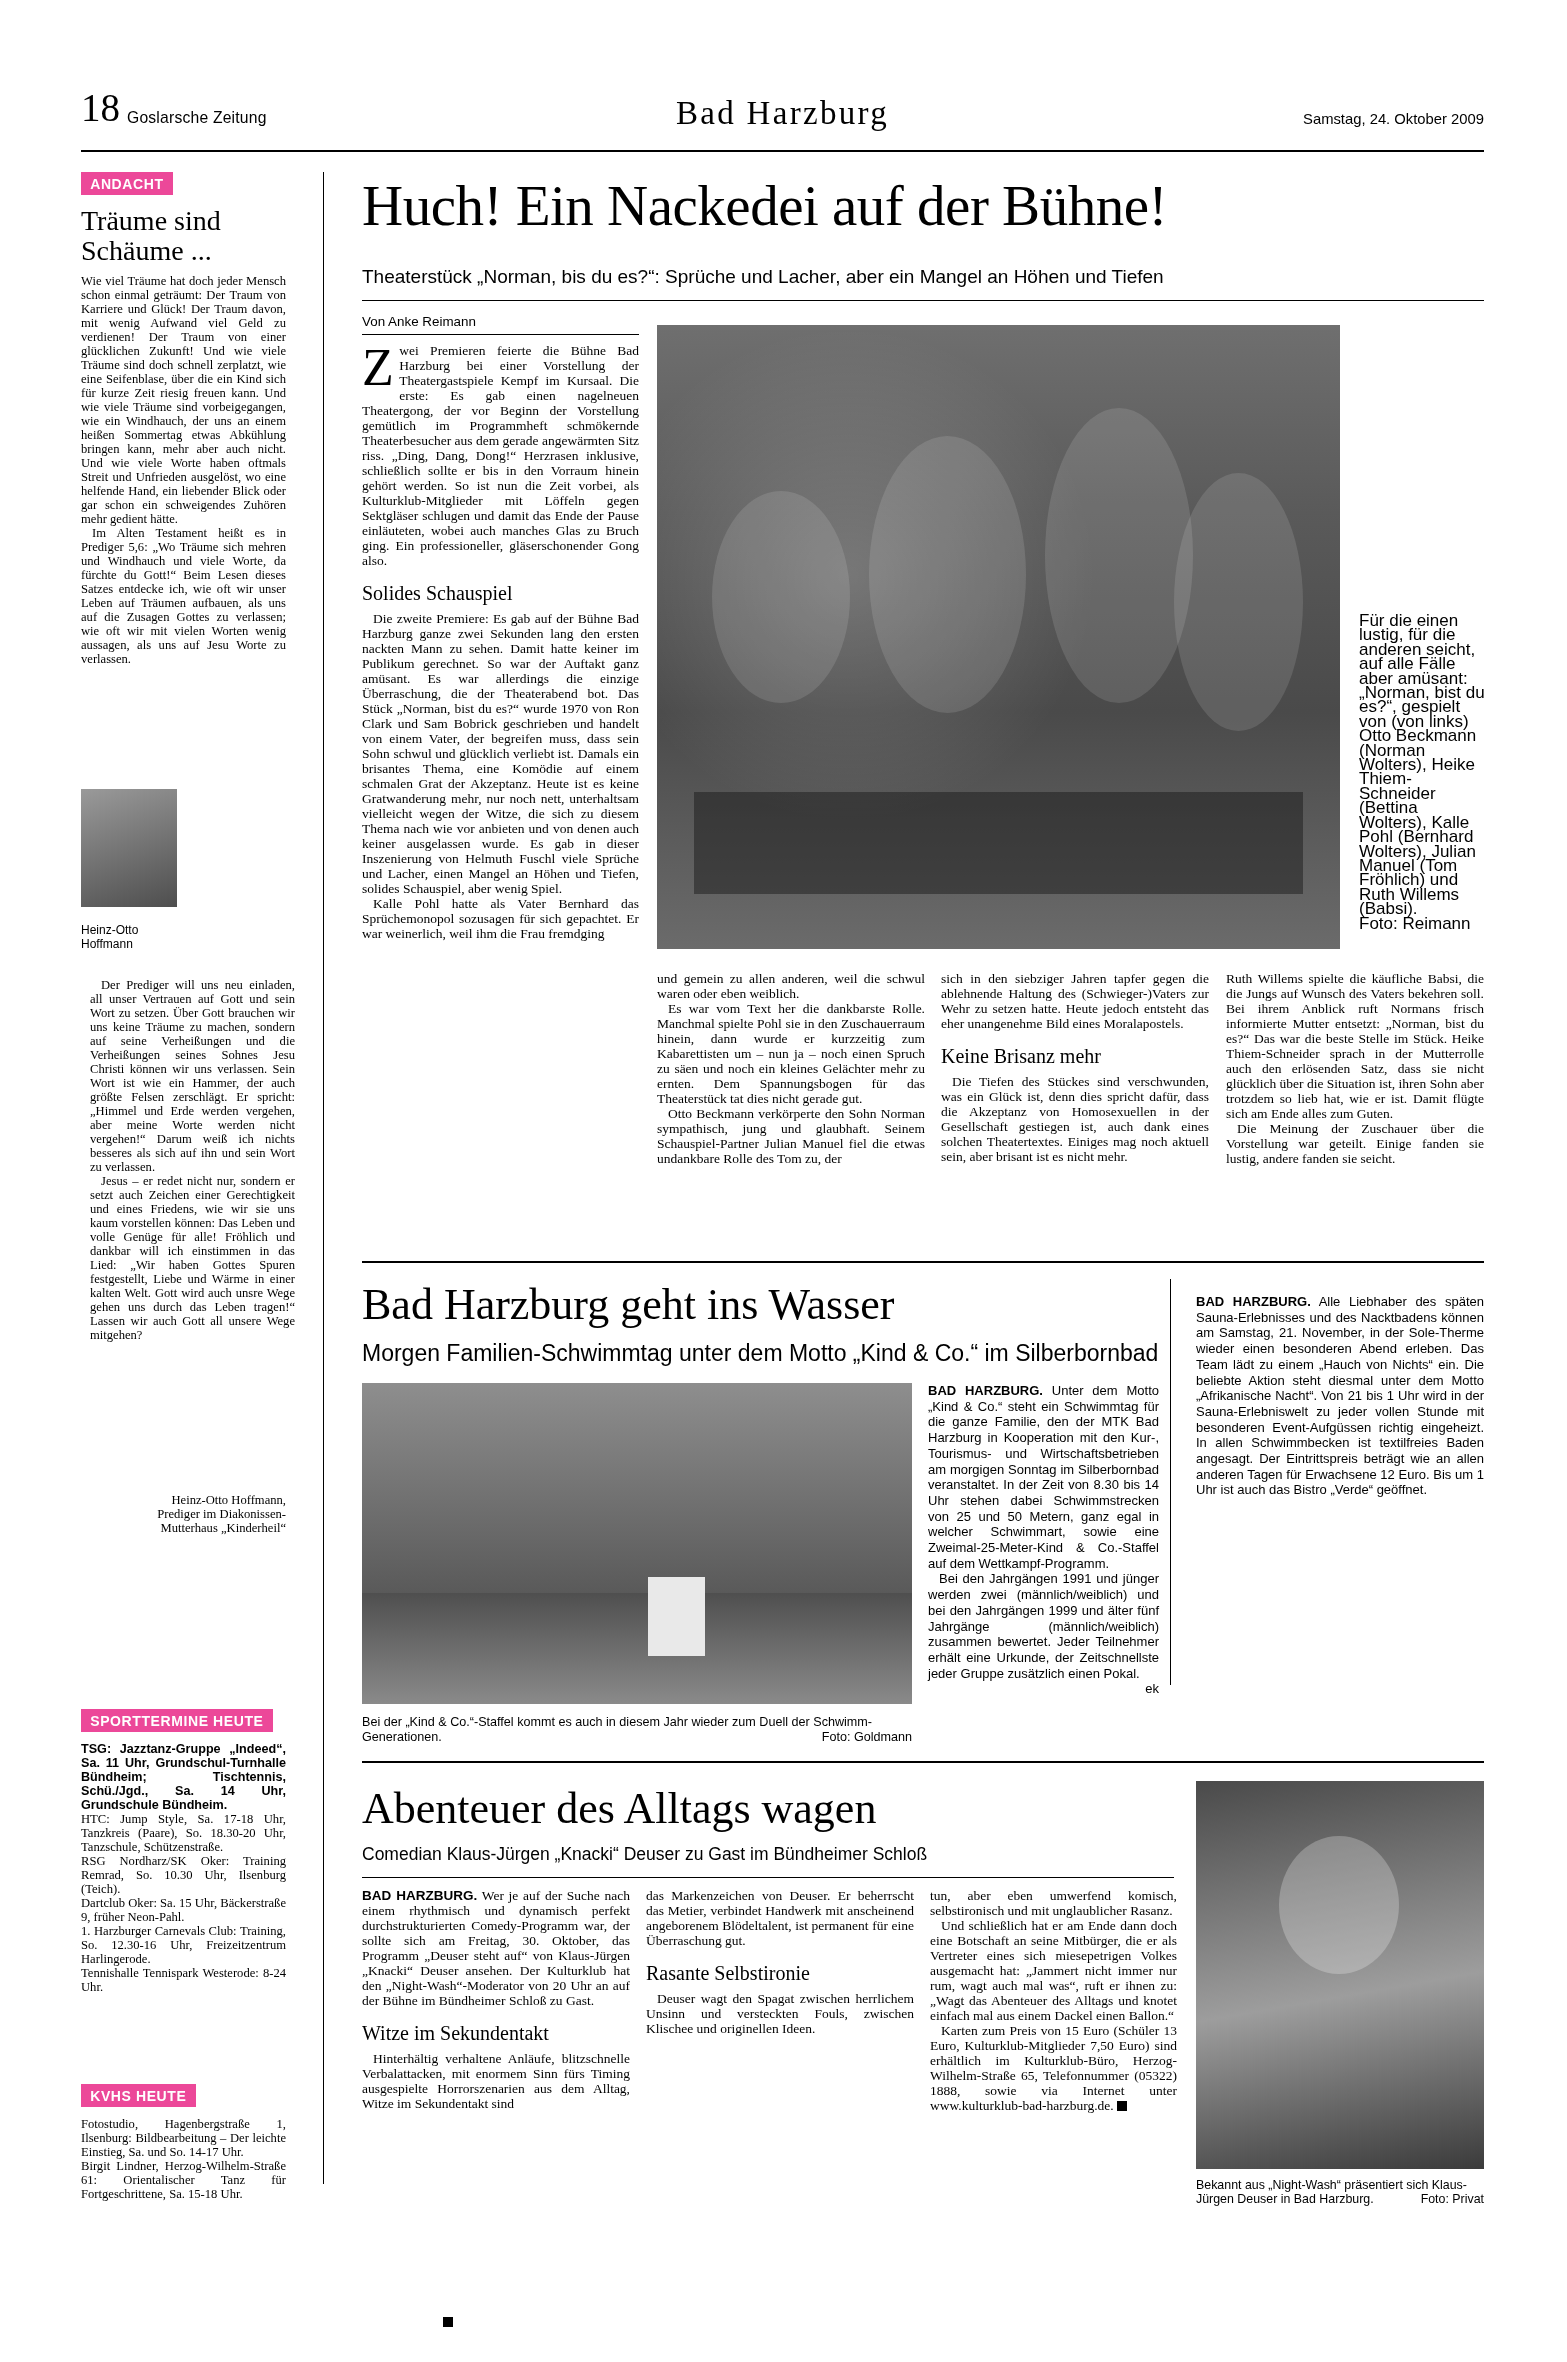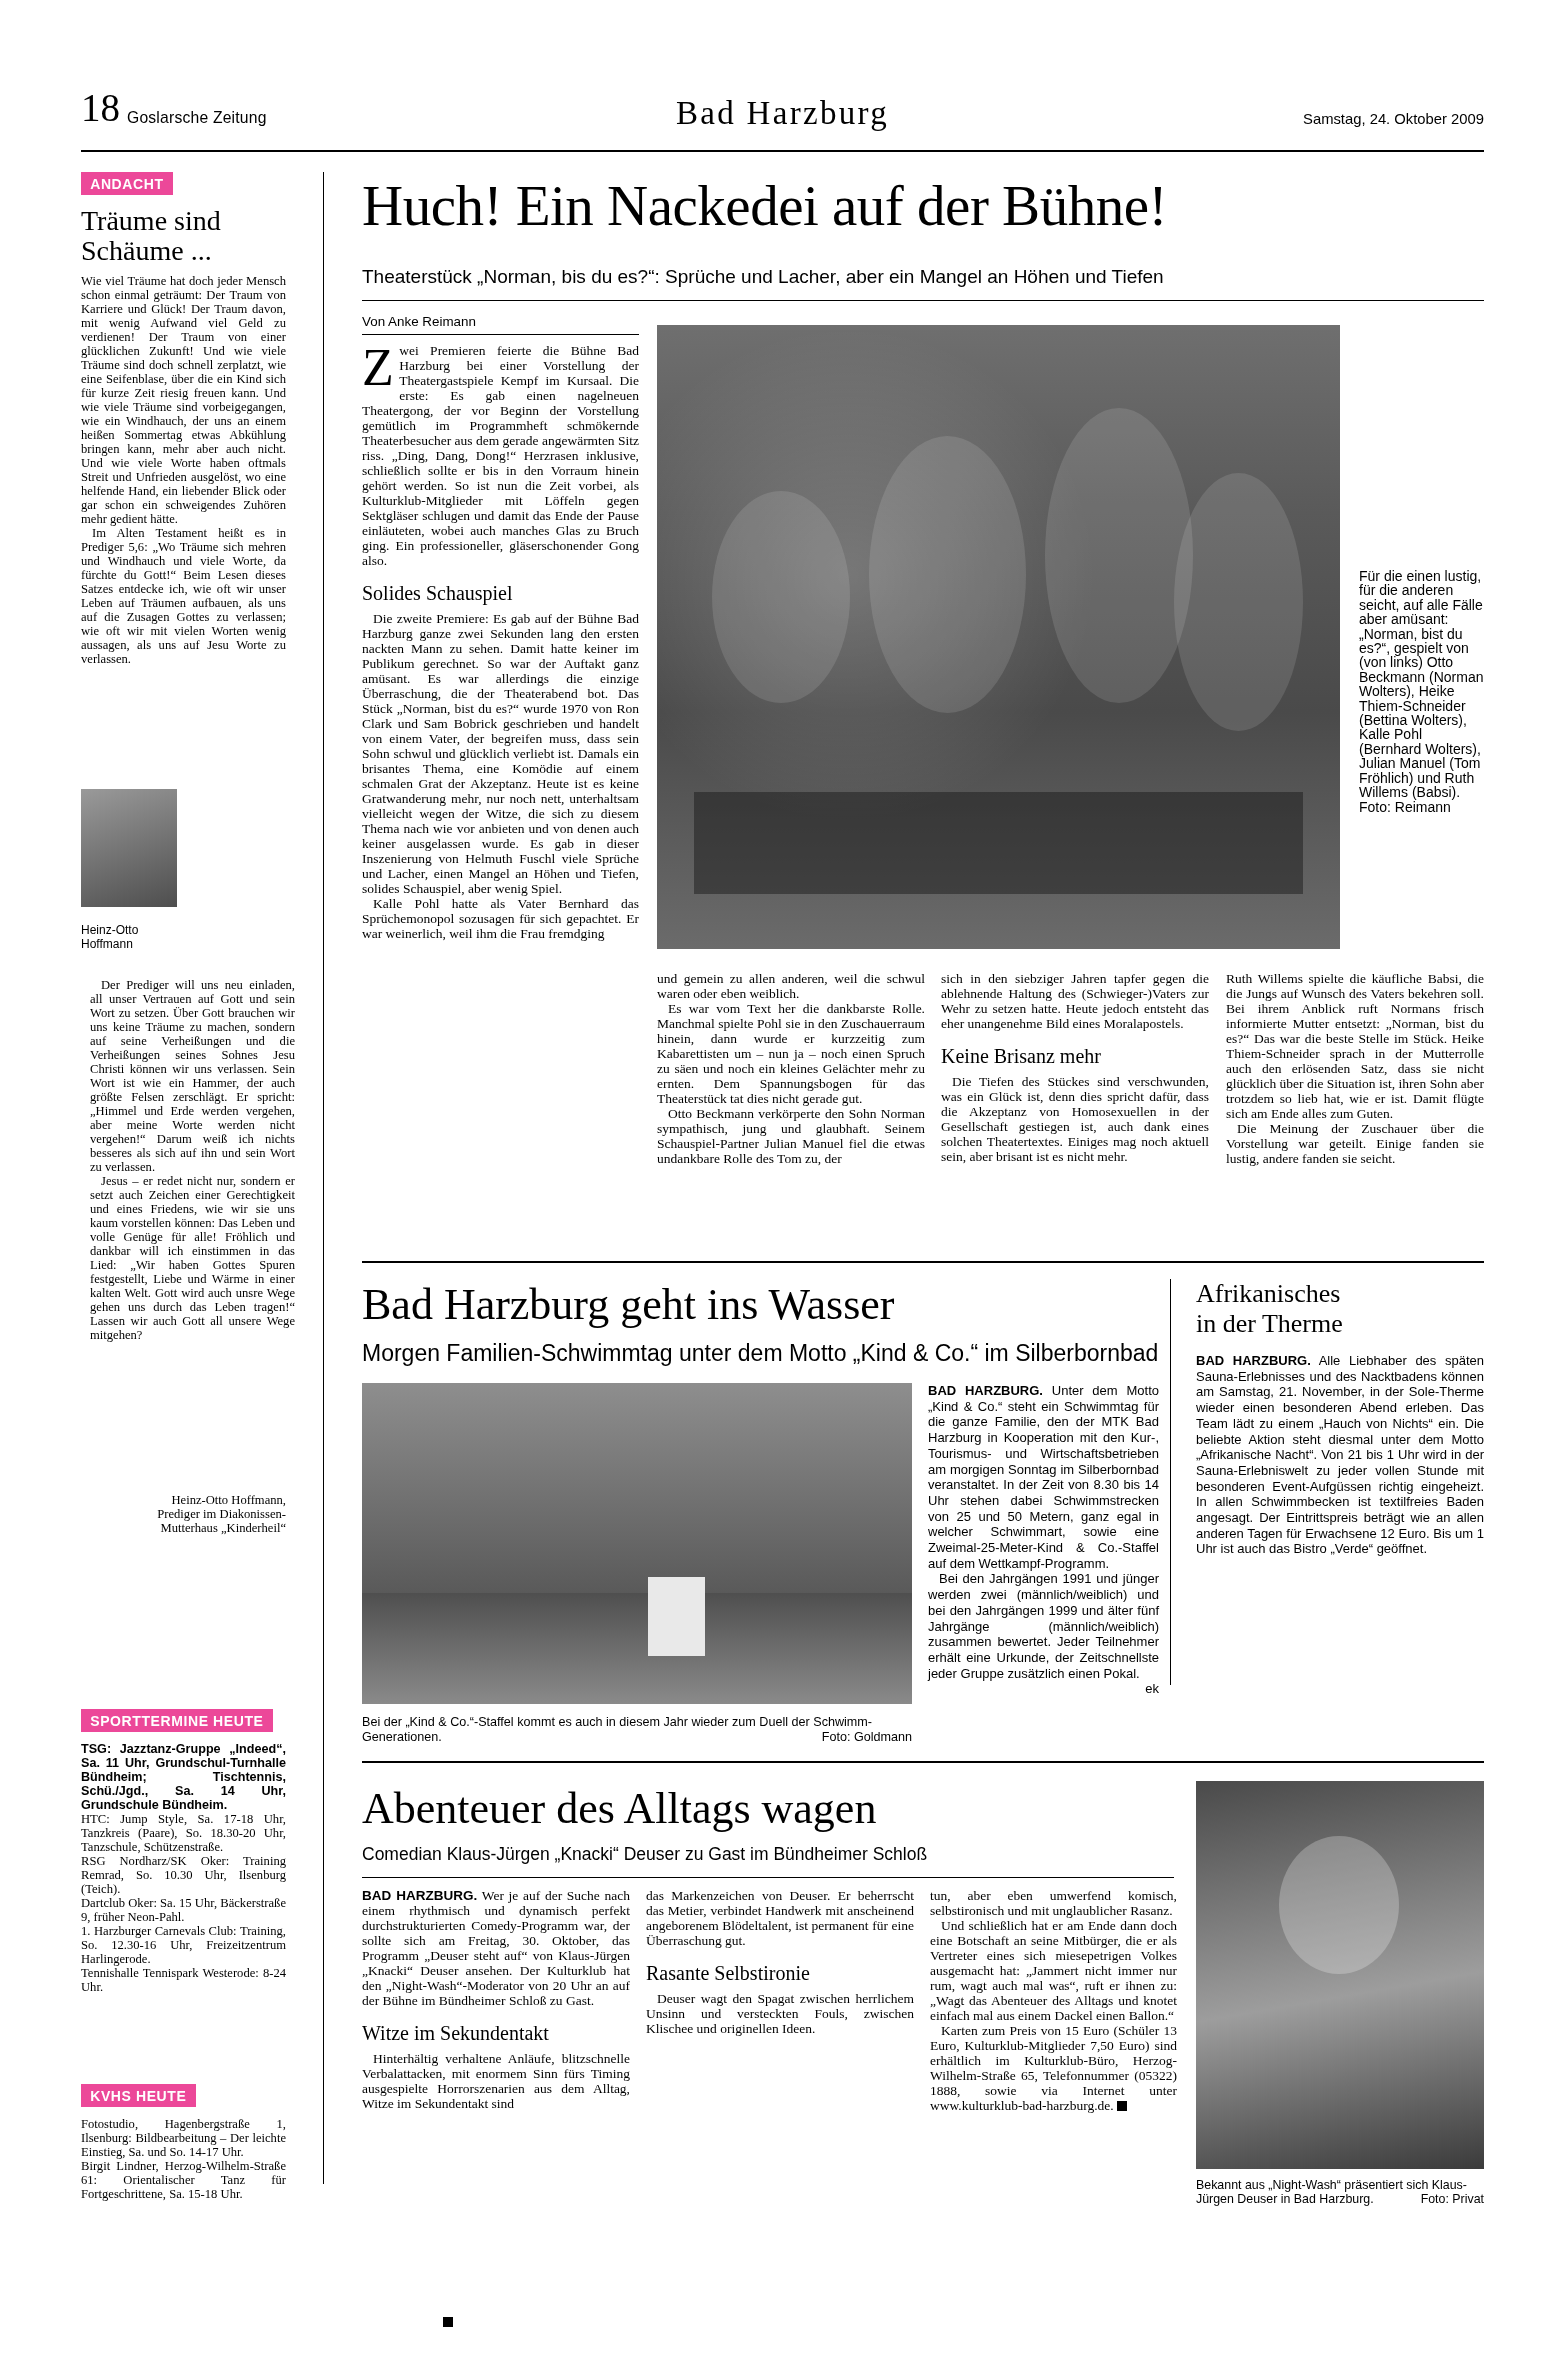--- a/index.html
+++ b/index.html
@@ -42,21 +42,21 @@
 
   
   .dropcap{float:left;font-family:"Liberation Serif",serif;font-size:52px;line-height:42px;padding:3.7px 5.5px 0 0;}
 
   .photo-main{position:absolute;left:657px;top:325px;width:683px;height:624px;
     background:
       radial-gradient(circle at 28% 40%, rgba(255,255,255,.20), rgba(0,0,0,0) 40%),
       linear-gradient(180deg,#6f6f6f 0%, #5a5a5a 30%, #4a4a4a 62%, #6b6b6b 100%);
   }
   .photo-main .blob{position:absolute;border-radius:50%;background:rgba(255,255,255,.12);}
-  .sidecap{position:absolute;left:1359px;top:569px;width:126px;font-family:"Liberation Sans",sans-serif;font-size:14px;line-height:14.4px;}
+  .sidecap{position:absolute;left:1359px;top:614px;width:126px;font-family:"Liberation Sans",sans-serif;font-size:17px;line-height:14.4px;}
 
   
   .head2{position:absolute;left:362px;top:1281px;width:794px;font-family:"Liberation Serif",serif;font-size:44px;line-height:48px;}
   .sub2{position:absolute;left:362px;top:1340px;width:812px;font-family:"Liberation Sans",sans-serif;font-size:23px;}
   .photo-pool{position:absolute;left:362px;top:1383px;width:550px;height:321px;
     background:linear-gradient(180deg,#8e8e8e 0%,#6e6e6e 40%,#565656 70%,#767676 100%);}
   .pool-cap{position:absolute;left:362px;top:1715px;width:550px;font-family:"Liberation Sans",sans-serif;font-size:12.6px;line-height:14.8px;}
 
   
   .head3{position:absolute;left:362px;top:1785px;width:831px;font-family:"Liberation Serif",serif;font-size:44px;line-height:48px;}
@@ -181,22 +181,20 @@
     <span style="float:right">Foto: Goldmann</span>
   </div>
 
   <div class="sans-body" style="position:absolute;left:928px;top:1383px;width:231px;">
     <p class="noind"><b class="lead">BAD HARZBURG.</b><span> Unter dem Motto „Kind &amp; Co.“ steht ein Schwimmtag für die ganze Familie, den der MTK Bad Harzburg in Kooperation mit den Kur-, Tourismus- und Wirtschaftsbetrieben am morgigen Sonntag im Silberbornbad veranstaltet. In der Zeit von 8.30 bis 14 Uhr stehen dabei Schwimmstrecken von 25 und 50 Metern, ganz egal in welcher Schwimmart, sowie eine Zweimal-25-Meter-Kind &amp; Co.-Staffel auf dem Wettkampf-Programm.</span></p>
     <p>Bei den Jahrgängen 1991 und jünger werden zwei (männlich/weiblich) und bei den Jahrgängen 1999 und älter fünf Jahrgänge (männlich/weiblich) zusammen bewertet. Jeder Teilnehmer erhält eine Urkunde, der Zeitschnellste jeder Gruppe zusätzlich einen Pokal.</p>
     <p class="noind" style="text-align:right">ek</p>
   </div>
 
   <div style="position:absolute;left:1196px;top:1279px;width:288px;">
-    <div class="boxhead" style="white-space:pre-line;">Afrikanisches
-in der Therme</div>
     <div class="sans-body" style="margin-top:15px;">
       <p class="noind"><b class="lead">BAD HARZBURG.</b><span> Alle Liebhaber des späten Sauna-Erlebnisses und des Nacktbadens können am Samstag, 21. November, in der Sole-Therme wieder einen besonderen Abend erleben. Das Team lädt zu einem „Hauch von Nichts“ ein. Die beliebte Aktion steht diesmal unter dem Motto „Afrikanische Nacht“. Von 21 bis 1 Uhr wird in der Sauna-Erlebniswelt zu jeder vollen Stunde mit besonderen Event-Aufgüssen richtig eingeheizt. In allen Schwimmbecken ist textilfreies Baden angesagt. Der Eintrittspreis beträgt wie an allen anderen Tagen für Erwachsene 12 Euro. Bis um 1 Uhr ist auch das Bistro „Verde“ geöffnet.</span></p>
     </div>
   </div>
 
   <div class="hrule2" style="left:362px;top:1761px;width:1122px;"></div>
 
   <div class="head3">Abenteuer des Alltags wagen</div>
   <div class="sub3">Comedian Klaus-Jürgen „Knacki“ Deuser zu Gast im Bündheimer Schloß</div>
   <div class="hrule" style="left:362px;top:1877px;width:812px;"></div>

